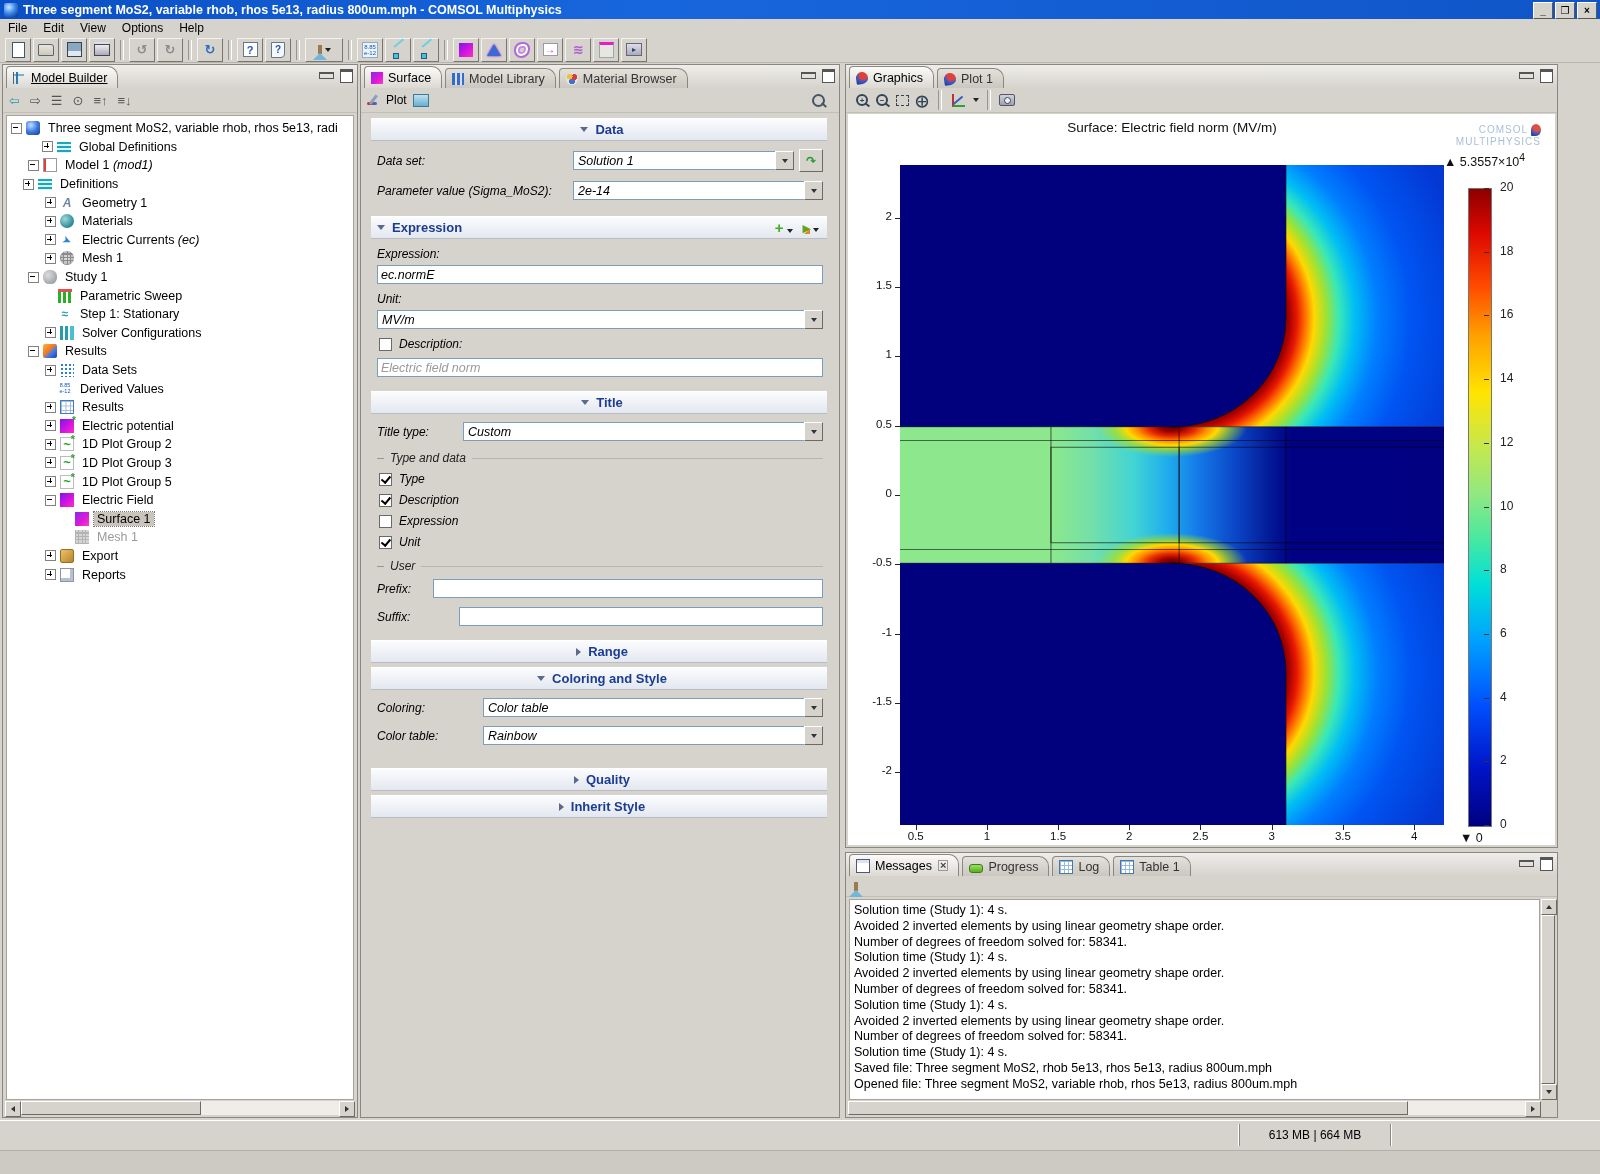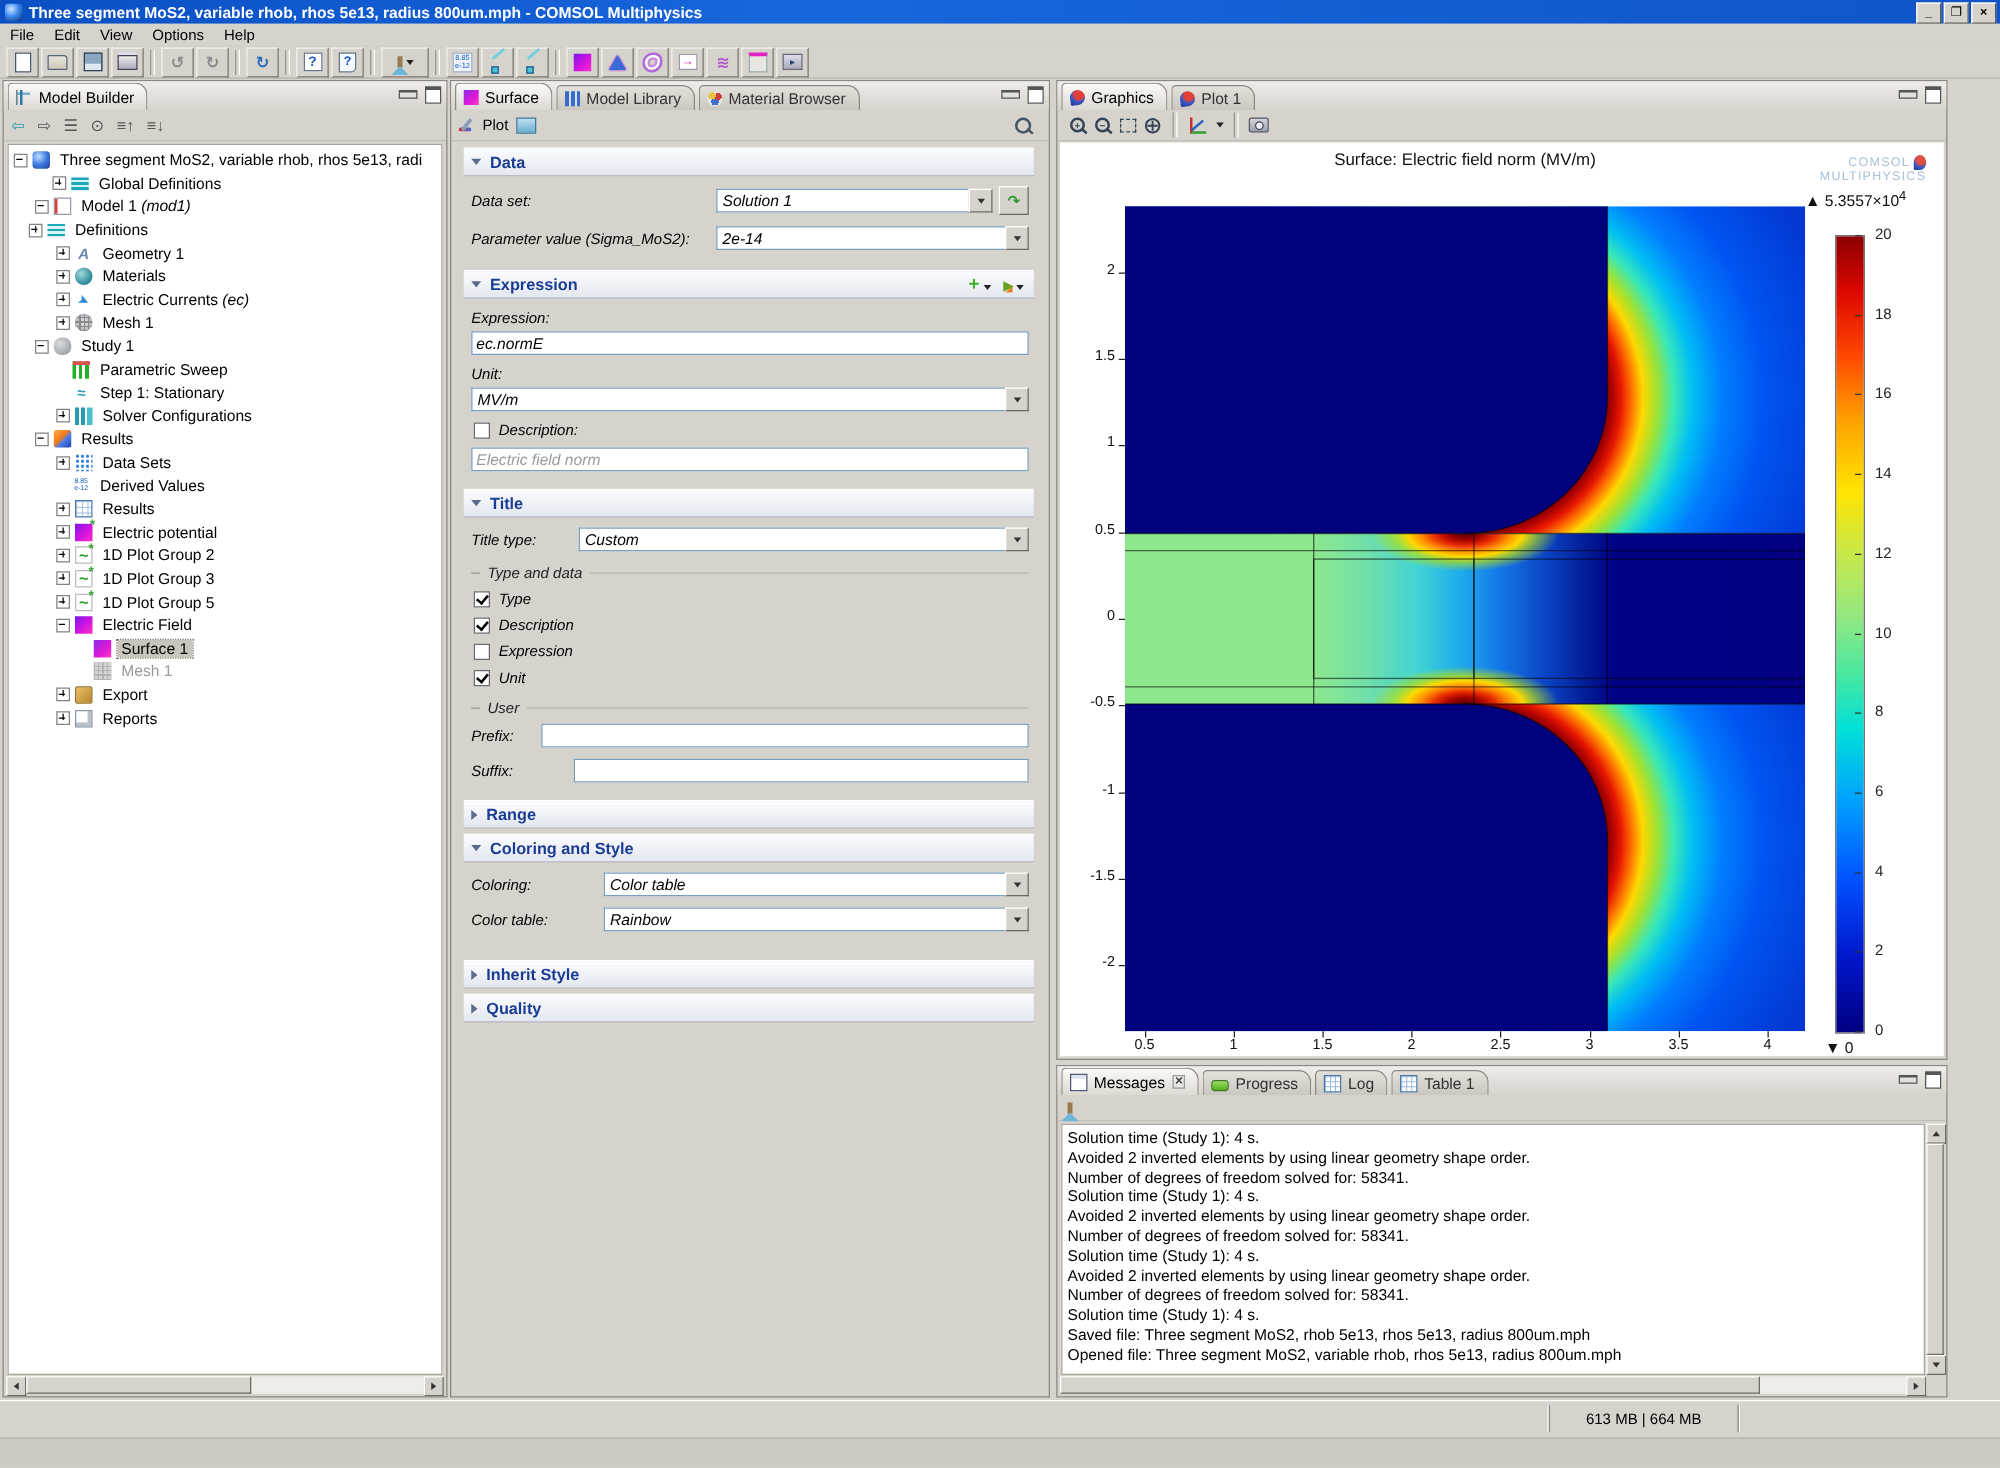--- a/index.html
+++ b/index.html
@@ -40,21 +40,21 @@
   .i-surfplot{width:14px;height:14px;background:linear-gradient(135deg,#7a16e8,#d414e0 55%,#ff2ec8);}
   .i-arrowplot{width:0;height:0;border-left:7px solid transparent;border-right:7px solid transparent;border-bottom:12px solid #3a6ad8;filter:drop-shadow(0 0 1px #a0c);}
   .i-contour{width:12px;height:12px;border:2px solid #b06ad8;border-radius:50% 40% 55% 45%;box-shadow:inset 0 0 0 2px #fff,inset 0 0 0 4px #c88ae0;}
   .i-stream{width:13px;height:11px;border:1px solid #99a;background:#fff;color:#d022a0;font-size:10px;display:flex;align-items:center;justify-content:center;}
   .i-multi{color:#b05ad0;font-size:13px;font-weight:bold;letter-spacing:-1px;}
   .i-frame{width:13px;height:12px;border:1px solid #9aa;border-top:3px solid #e020c0;background:#e8e6e1;}
   .i-player{width:14px;height:11px;border:1px solid #667;background:linear-gradient(#dde,#aab);color:#246;font-size:8px;display:flex;align-items:center;justify-content:center;}
   .dd-arrow{width:0;height:0;border-left:3.5px solid transparent;border-right:3.5px solid transparent;border-top:4px solid #222;margin-left:3px;}
   
   .panel{background:#d6d3cd;border:1px solid #8a8780;box-sizing:border-box;}
-  .phead{height:23px;position:relative;display:flex;align-items:flex-end;background:linear-gradient(#efedea,#d6d3cd);}
+  .phead{height:23px;position:relative;display:flex;align-items:flex-end;background:linear-gradient(#efedea,#d6d3cd);text-decoration:underline;}
   .ptab{height:21px;display:flex;align-items:center;padding:0 10px 0 6px;background:linear-gradient(#fbfaf8,#dcd9d3);
         border:1px solid #8a8780;border-bottom:none;border-radius:4px 10px 0 0;margin-left:3px;font-size:12.5px;white-space:nowrap;}
   .ptab.inactive{background:linear-gradient(#e4e1da,#cac7c0);color:#333;height:19px;}
   .pbtns{position:absolute;right:4px;top:4px;display:flex;gap:6px;}
   .pmin{width:13px;height:4px;border:1px solid #555;border-width:2px 1px 1px 1px;margin-top:3px;}
   .pmax{width:11px;height:10px;border:1px solid #555;border-top:3px solid #555;background:#fff;}
   .ticon{width:12px;height:12px;margin-right:5px;flex:none;}
   .ti-modelbuilder{background:linear-gradient(#2a7ab0,#2a7ab0) 2px 0/2px 12px no-repeat,linear-gradient(#7ab0d0,#7ab0d0) 0 2px/10px 2px no-repeat,#0000;border-left:1px solid #467;}
   .ti-surface{background:linear-gradient(135deg,#8a2ae8,#e018d8 60%,#ff40c0);}
   .ti-library{background:repeating-linear-gradient(90deg,#3a6ac8 0 3px,#cfe0f8 3px 5px);}
@@ -114,21 +114,21 @@
   .plotrow{height:24px;display:flex;align-items:center;padding:0 6px;border-bottom:1px solid #c2bfb8;gap:6px;}
   .plot-pen{width:13px;height:13px;position:relative;}
   .plot-pen::before{content:"";position:absolute;left:0;top:8px;width:10px;height:3px;border-radius:2px;background:linear-gradient(90deg,#d03030,#3a6ad8);}
   .plot-pen::after{content:"";position:absolute;left:5px;top:0px;width:2.5px;height:11px;background:#8aa0b8;transform:rotate(38deg);}
   .plot-cube{width:14px;height:11px;background:linear-gradient(#bfe0f0,#6aaed0);border:1px solid #3a7a9a;}
   .magnifier{width:9px;height:9px;border:2px solid #456;border-radius:50%;position:relative;margin-left:auto;margin-right:8px;}
   .magnifier::after{content:"";position:absolute;left:7px;top:8px;width:6px;height:2px;background:#456;transform:rotate(40deg);}
   .set-body{position:absolute;left:2px;top:49px;right:2px;bottom:2px;overflow:hidden;padding:4px 10px 0 8px;box-sizing:border-box;}
   .section{margin-bottom:4px;}
   .sec-head{height:21px;display:flex;align-items:center;gap:7px;padding-left:6px;
-            background:linear-gradient(#fbfcfe,#e3e7ef);border-top:1px solid #fff;border-bottom:1px solid #b8bcc6;}
+            background:linear-gradient(#fbfcfe,#e3e7ef);border-top:1px solid #fff;border-bottom:1px solid #b8bcc6;justify-content:center;}
   .sec-title{color:#1a3c94;font-weight:bold;font-size:13px;}
   .sec-arrow-open{width:0;height:0;border-left:4px solid transparent;border-right:4px solid transparent;border-top:5px solid #5a6a8a;}
   .sec-arrow-closed{width:0;height:0;border-top:4px solid transparent;border-bottom:4px solid transparent;border-left:5px solid #5a6a8a;}
   .sec-content{padding:8px 4px 10px 6px;font-style:italic;}
   .frow{display:flex;align-items:center;margin-bottom:9px;}
   .flabel{white-space:nowrap;}
   .tinput{background:#fff;border:1px solid #7b9ebd;height:17px;display:flex;align-items:center;padding:0 3px;font-size:12.5px;}
   .tinput.disabled{color:#9a9a9a;}
   .combo{display:flex;flex:1;height:19px;box-sizing:border-box;}
   .combo .cfield{flex:1;background:#fff;border:1px solid #7b9ebd;border-right:none;display:flex;align-items:center;padding:0 4px;font-size:12.5px;}
@@ -601,28 +601,28 @@
                 <span class="tri-d"></span>
               </span>
           </span>
         </div>
       </div>
     </div>
 
     <div class="section">
       <div class="sec-head">
         <span class="sec-arrow-closed"></span>
-        <span class="sec-title">Inherit Style</span>
+        <span class="sec-title">Quality</span>
       </div>
     </div>
 
     <div class="section">
       <div class="sec-head">
         <span class="sec-arrow-closed"></span>
-        <span class="sec-title">Quality</span>
+        <span class="sec-title">Inherit Style</span>
       </div>
     </div>
 
   </div>
   <div class="pbtns">
       <span class="pmin"></span>
       <span class="pmax"></span>
     </div>
 </div>
 

